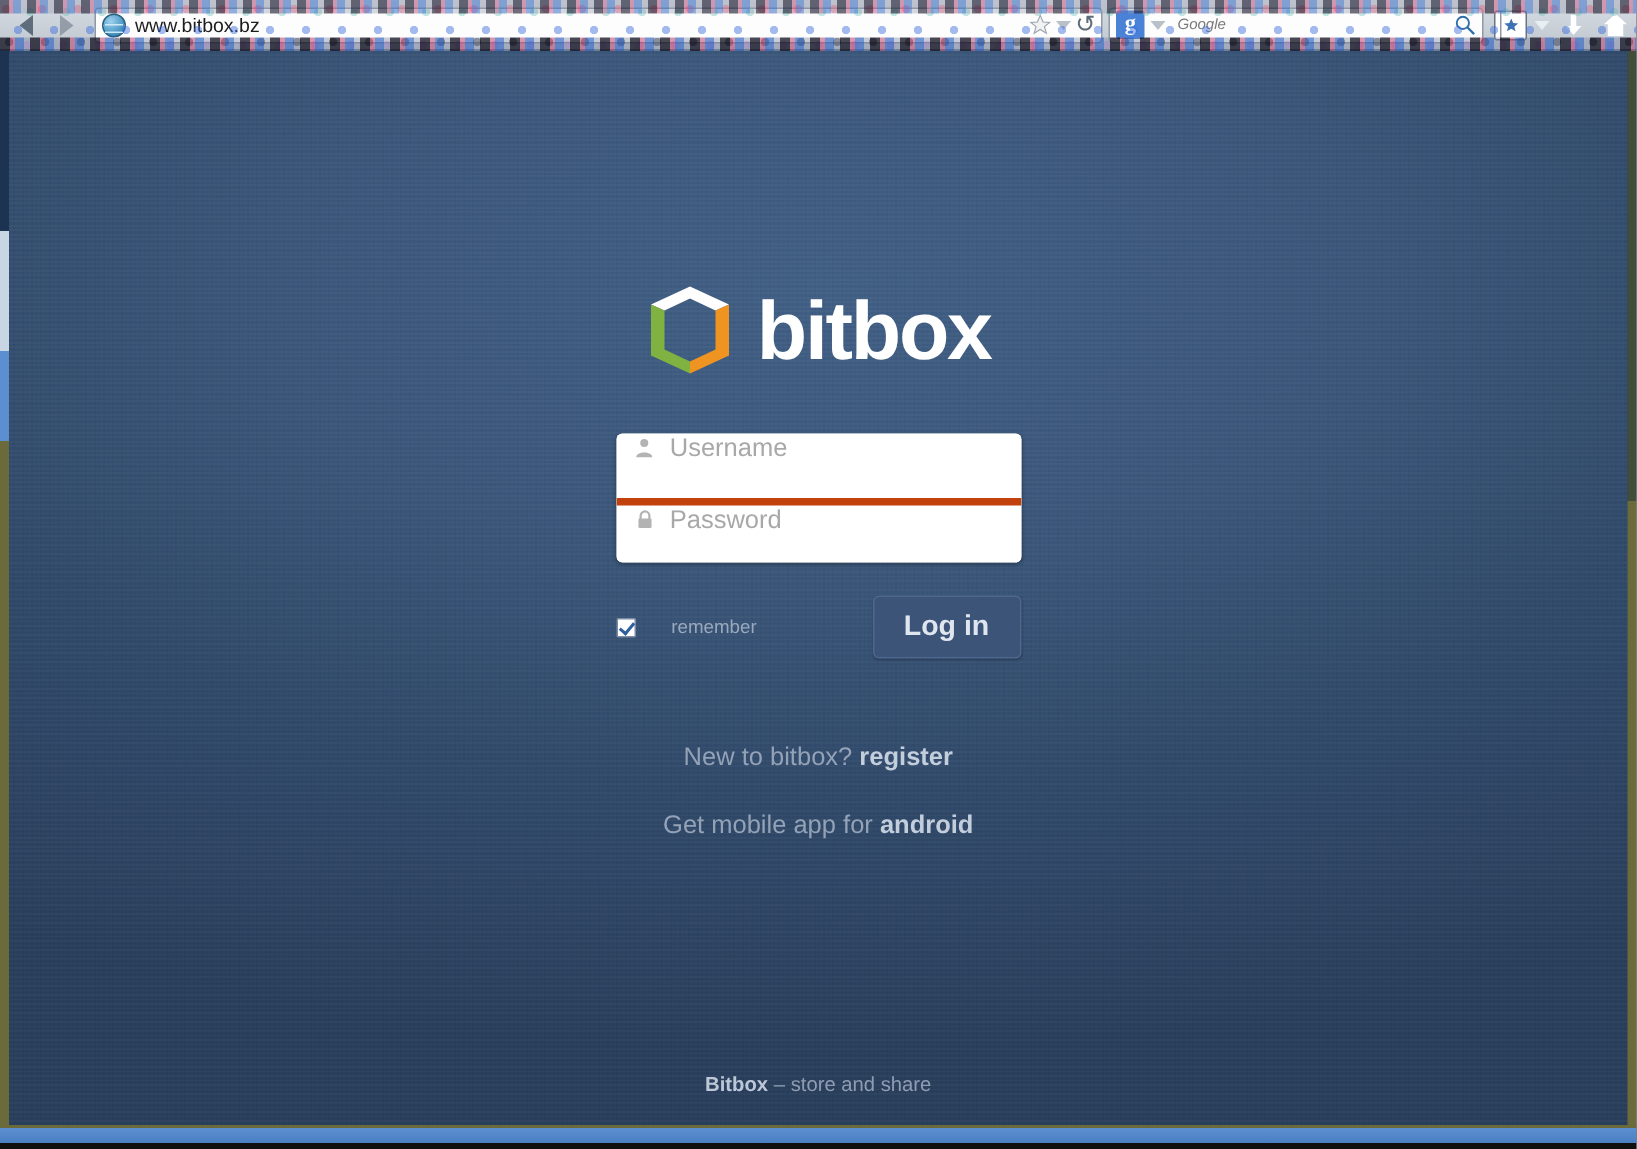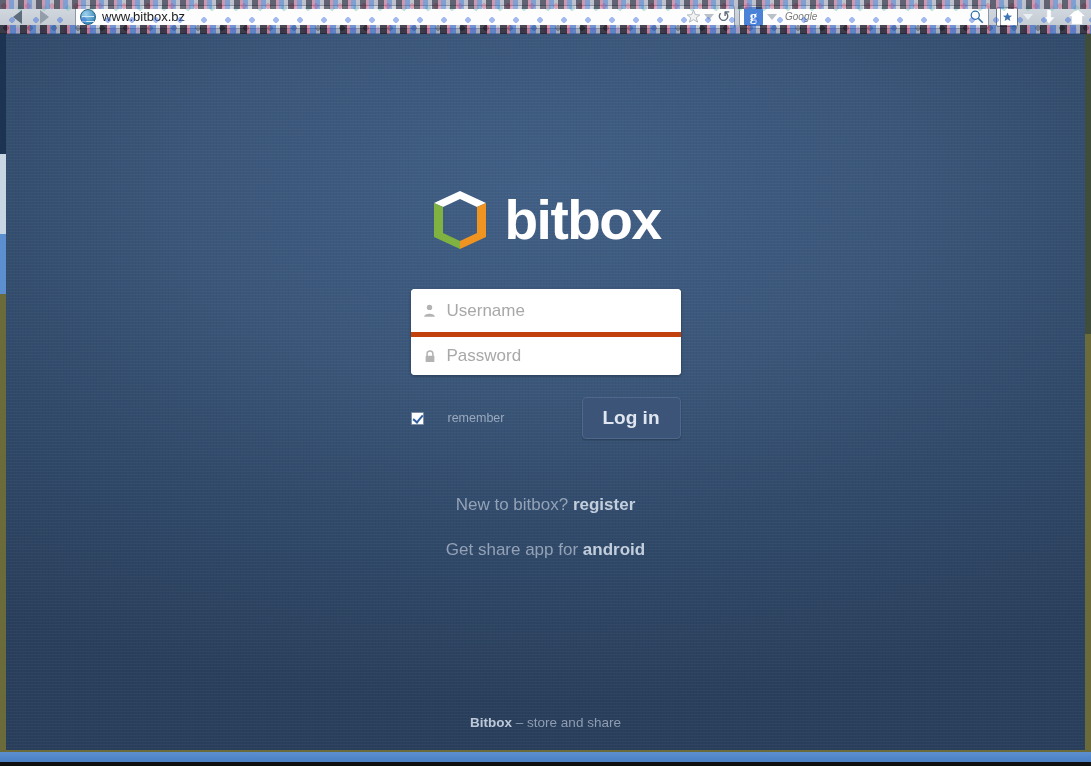--- a/index.html
+++ b/index.html
@@ -47,21 +47,21 @@
     width: 0; height: 0;
     border-top: 7px solid transparent;
     border-bottom: 7px solid transparent;
   }
   .tri.back  { border-right: 9px solid #4a5a6b; }
   .tri.fwd   { border-left: 9px solid #8a94a0; }
 
   #url-bar {
     flex: 1;
     height: 24px;
-    margin: 0 4px 0 18px;
+    margin: 0 4px 0 6px;
     background: #fdfdfd;
     border: 1px solid #8d99a6;
     border-radius: 3px;
     display: flex;
     align-items: center;
     padding: 0 4px;
     min-width: 0;
     justify-content: space-between;
   }
   #url-text {
@@ -257,21 +257,21 @@
   #fields {
     width: 270px;
     background: #fff;
     border-radius: 4px;
     box-shadow: 0 1px 3px rgba(0,0,0,.35);
     overflow: hidden;
     text-align: left;
   }
   .field {
     display: flex;
-    align-items: center;
+    align-items: flex-start;
     height: 43px;
     padding: 0 10px;
     background: #fff;
   }
   .field + .field { border-top: 5px solid #c2410c; }
   .field-icon {
     width: 18px; height: 18px;
     flex: 0 0 auto;
     margin-right: 8px;
     display: flex; align-items: center; justify-content: center;
@@ -505,21 +505,21 @@
         </label>
         <button id="login-button">Log in</button>
       </div>
 
       <div class="sub-line" id="register-line">
         <span>New to bitbox?</span>
         <a>register</a>
       </div>
 
       <div class="sub-line" id="mobile-line">
-        <span>Get share app for</span>
+        <span>Get mobile app for</span>
         <a>android</a>
       </div>
     </div>
 
     <div id="footer">
       <b>Bitbox</b>
       <span>– store and share</span>
     </div>
   </div>
 

